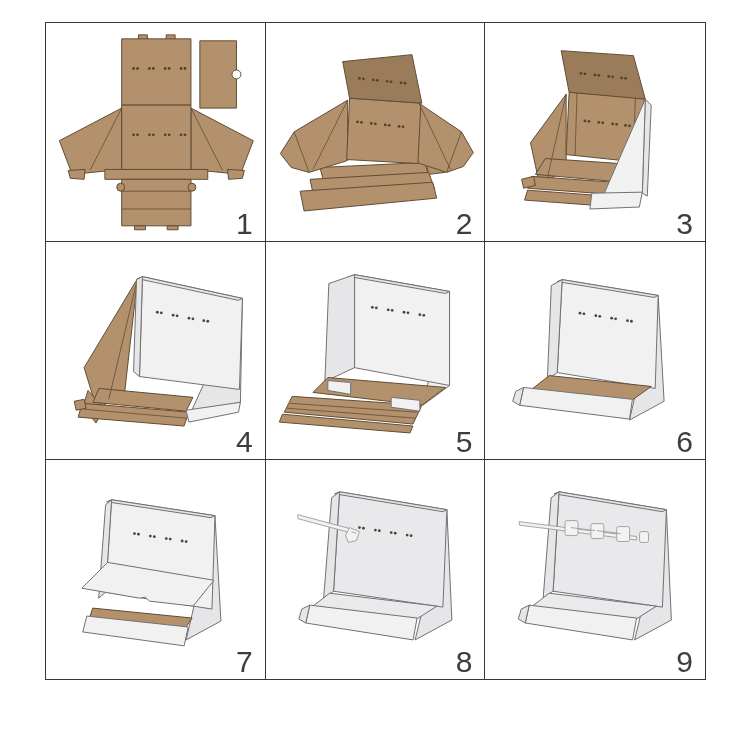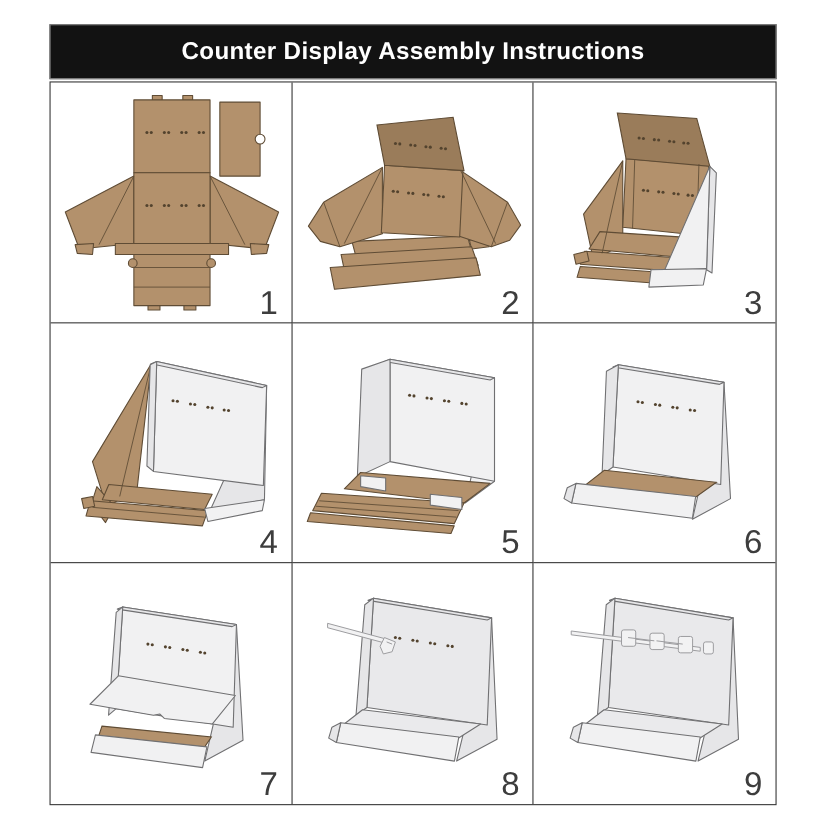--- a/index.html
+++ b/index.html
@@ -14,23 +14,20 @@
   .cell{position:relative;border-right:1px solid var(--frame);border-bottom:1px solid var(--frame);}
   .cell:nth-child(3n){border-right:none;}
   .cell:nth-child(n+7){border-bottom:none;}
   .cell svg{position:absolute;inset:0;width:100%;height:100%;}
   .num{position:absolute;right:12px;bottom:1px;font-size:30px;line-height:1.1;color:var(--number);}
 </style>
 </head>
 <body>
 
 <div class="sheet">
-  <div class="titlebar">
-    <span>Counter Display Assembly Instructions</span>
-  </div>
   <div class="grid">
 
     <div class="cell">
       <svg viewBox="0 0 220 220">
         <g fill="var(--tan)" stroke="var(--outline)" stroke-width="1" stroke-linejoin="round">
           <rect x="93" y="12" width="9" height="6"></rect>
             <rect x="121" y="12" width="9" height="6"></rect>
           <rect x="76" y="16" width="70" height="67"></rect>
           <rect x="155" y="18" width="37" height="68"></rect>
           <polygon points="76,86 13,119 26,153 76,148"></polygon>

